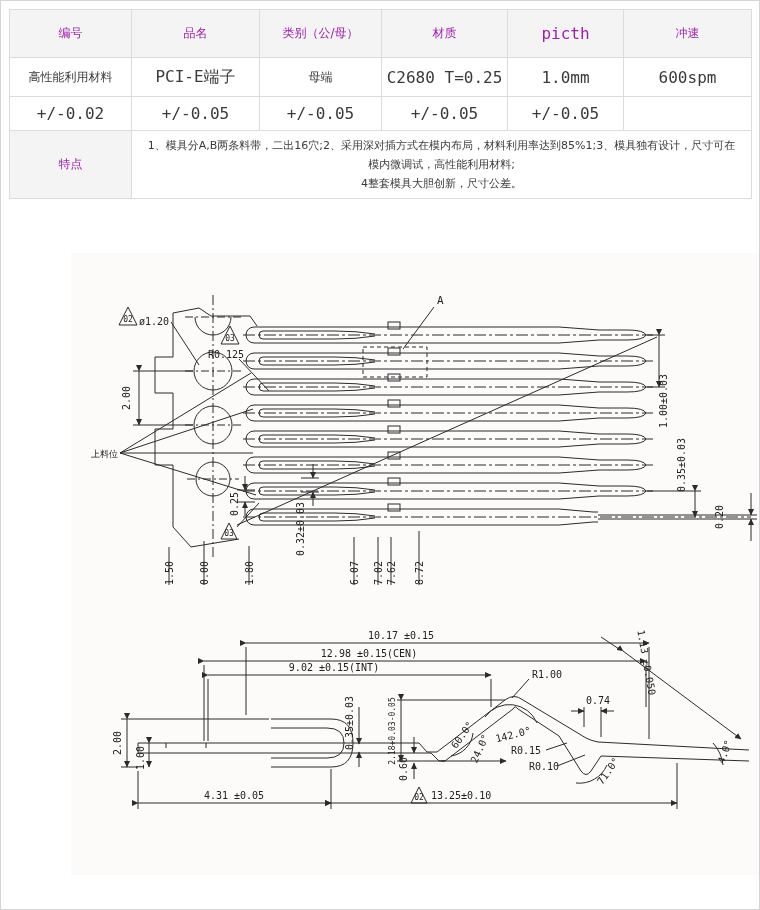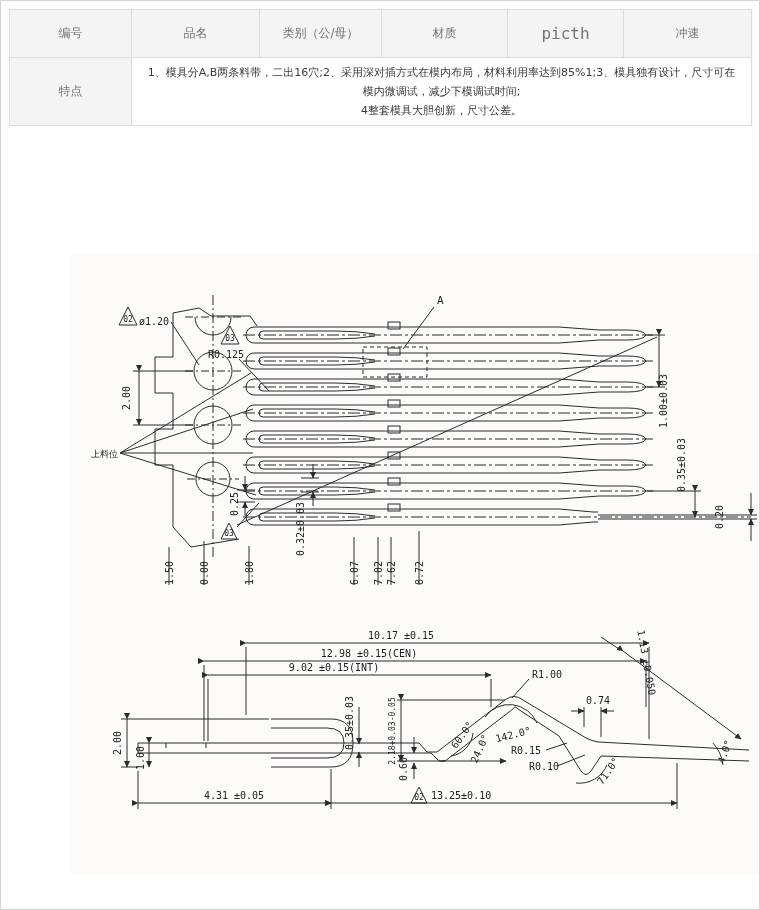--- a/index.html
+++ b/index.html
@@ -1,21 +1,21 @@
 <!DOCTYPE html>
 <html><head>
 <meta charset="utf-8">
 <style>
   html,body{margin:0;padding:0;background:#fff;}
   .page{position:relative;width:758px;height:908px;background:#ffffff;border:1px solid #d4d4d4;
         font-family:"DejaVu Sans","Liberation Sans",sans-serif;overflow:hidden;}
   table.spec{position:absolute;left:8px;top:8px;width:742px;border-collapse:collapse;table-layout:fixed;}
   table.spec td{border:1px solid #dcdcdc;text-align:center;vertical-align:middle;
         font-size:12px;color:#3a3a3a;padding:0;overflow:hidden;}
-  table.spec td.h{background:#f4f4f4;color:#737373;}
+  table.spec td.h{background:#f4f4f4;color:#a21caf;}
   table.spec td.mono{font-family:"DejaVu Sans Mono","Liberation Mono",monospace;font-size:16px;}
   td.feat-text{text-align:left;padding:4px 4px 4px 5px;margin-top:48px;}
   .fline{font-size:11px;line-height:19px;white-space:nowrap;overflow:hidden;color:#3a3a3a;}
   svg.draw{position:absolute;left:0;top:246px;}
   text{font-family:"DejaVu Sans Mono","Liberation Mono",monospace;}
 </style>
 </head>
 <body>
 
 <div class="page">
@@ -31,25 +31,41 @@
     </colgroup>
     <tbody>
         <tr style="height:48px">
       <td class="h">编号</td>
       <td class="h">品名</td>
       <td class="h">类别（公/母）</td>
       <td class="h">材质</td>
       <td class="h mono">picth</td>
       <td class="h">冲速</td>
     </tr>
+    <tr style="height:39px">
+      <td>高性能利用材料</td>
+      <td class="mono">PCI-E端子</td>
+      <td>母端</td>
+      <td class="mono">C2680 T=0.25</td>
+      <td class="mono">1.0mm</td>
+      <td class="mono">600spm</td>
+    </tr>
+    <tr style="height:34px">
+      <td class="mono">+/-0.02</td>
+      <td class="mono">+/-0.05</td>
+      <td class="mono">+/-0.05</td>
+      <td class="mono">+/-0.05</td>
+      <td class="mono">+/-0.05</td>
+      <td class="mono"></td>
+    </tr>
     <tr style="height:68px">
       <td class="h">特点</td>
       <td class="feat-text" colspan="5">
         <div class="fline">1、模具分A,B两条料带，二出16穴;2、采用深对插方式在模内布局，材料利用率达到85%1;3、模具独有设计，尺寸可在</div>
-        <div class="fline">模内微调试，减少下模调试时间;</div>
+        <div class="fline">模内微调试，高性能利用材料;</div>
         <div class="fline">4整套模具大胆创新，尺寸公差。</div>
       </td>
     </tr>
   </tbody>
     </table>
 
   <svg class="draw" width="760" height="660" viewBox="0 246 760 660">
     <defs>
       <marker id="ma" orient="auto" markerWidth="7" markerHeight="6" refX="6" refY="3">
         <path d="M0,0 L6.5,3 L0,6 z" fill="#2b2b2b"></path>

